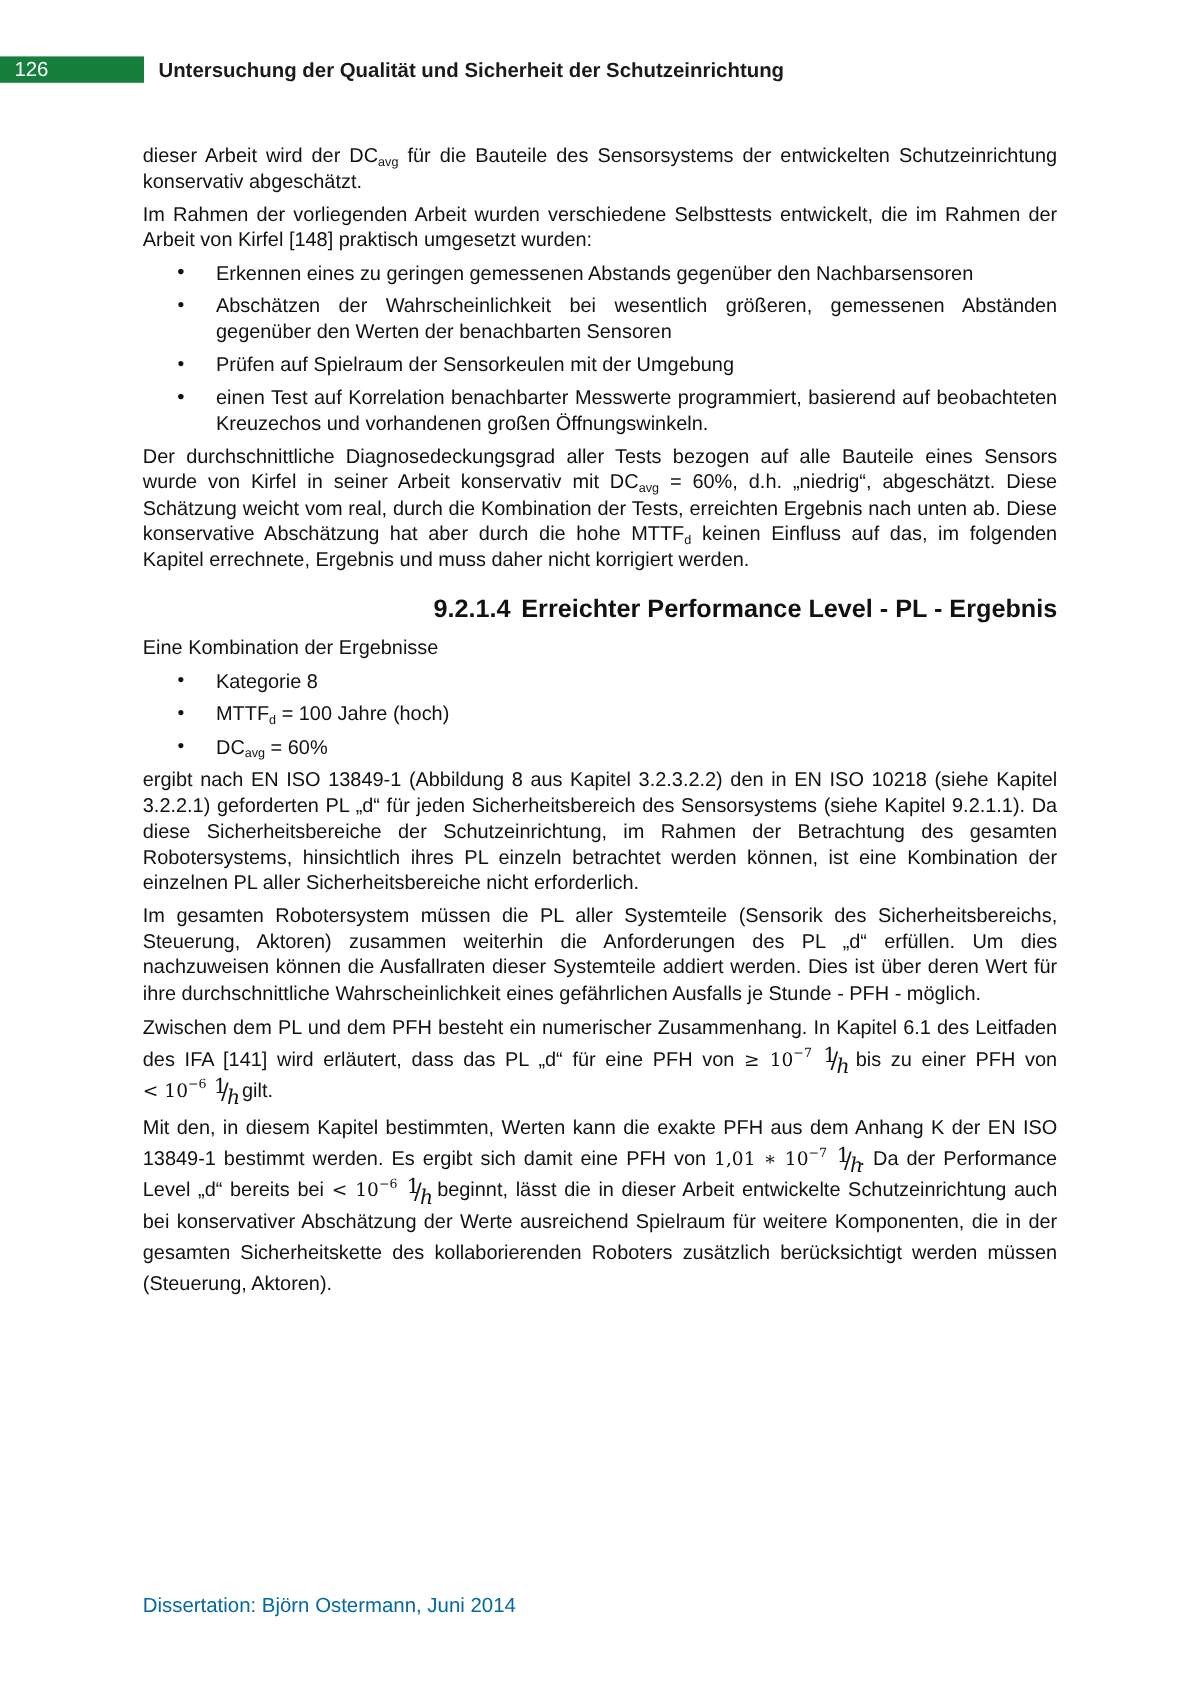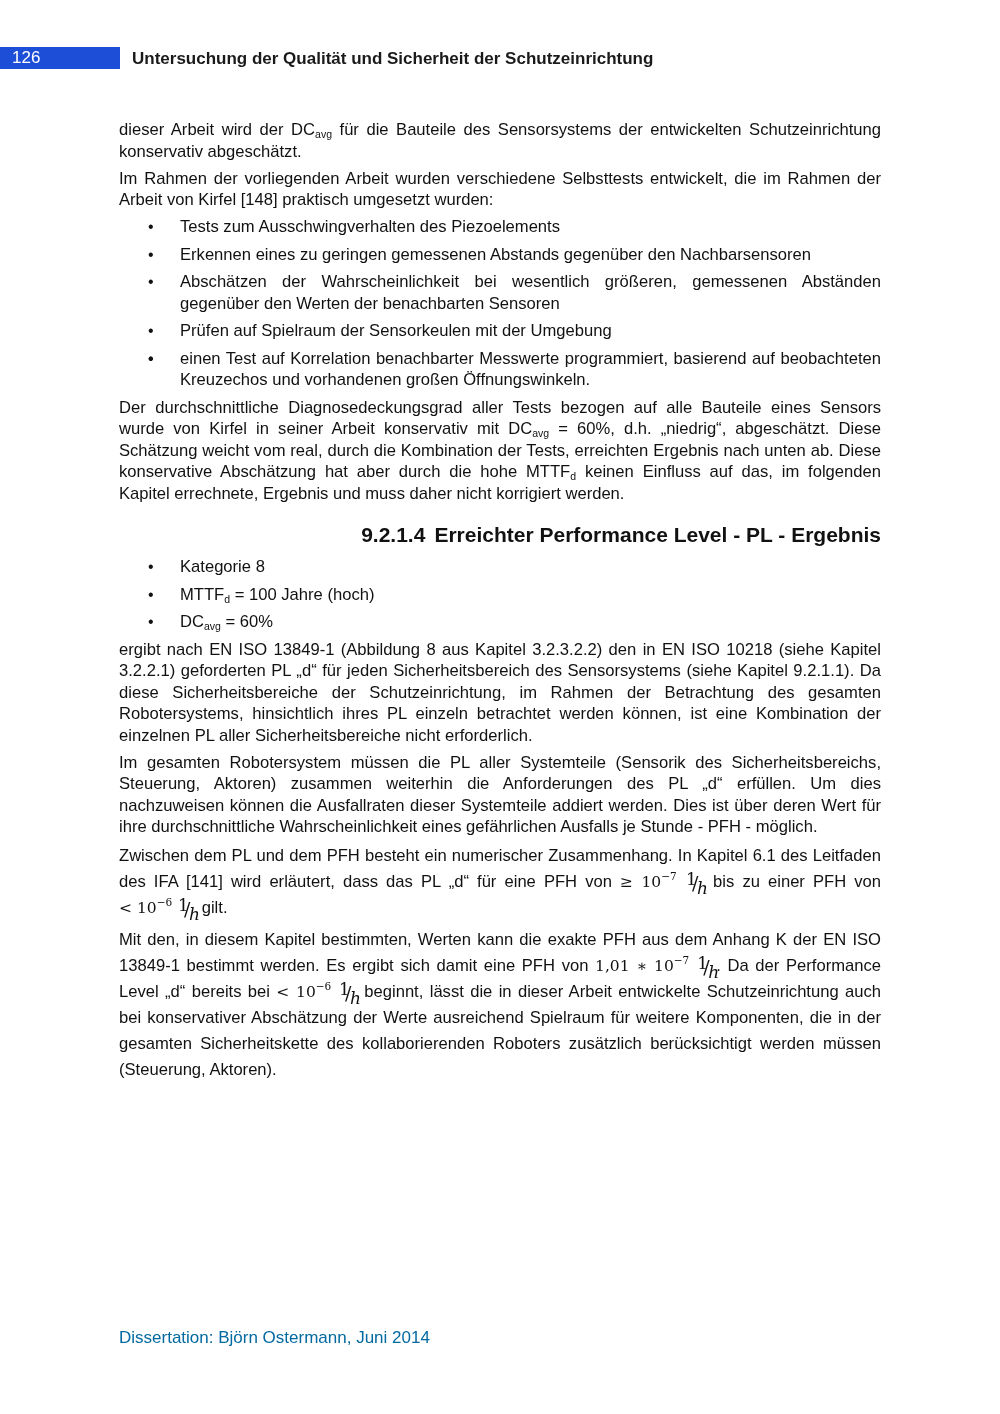--- a/index.html
+++ b/index.html
@@ -13,21 +13,21 @@
     .page-header {
       position: absolute;
       left: 0; top: 47px;
       height: 22px;
       width: 700px;
     }
     .page-number-box {
       position: absolute;
       left: 0; top: 0;
       width: 120px; height: 22px;
-      background: #1d4ed8;
+      background: #15803d;
       color: #ffffff;
       font-size: 17px;
       line-height: 22px;
       padding-left: 12px;
     }
     .running-title {
       position: absolute;
       left: 132px; top: 1px;
       font-size: 17px;
       line-height: 22px;
@@ -116,36 +116,37 @@
   <div class="running-title">Untersuchung der Qualität und Sicherheit der Schutzeinrichtung</div>
 </div>
 
 <div class="content">
 
   <p class="body"><span>dieser Arbeit wird der DC</span><sub class="s">avg</sub><span> für die Bauteile des Sensorsystems der entwickelten Schutzeinrichtung konservativ abgeschätzt.</span></p>
 
   <p class="body">Im Rahmen der vorliegenden Arbeit wurden verschiedene Selbsttests entwickelt, die im Rahmen der Arbeit von Kirfel [148] praktisch umgesetzt wurden:</p>
 
   <ul class="bullets">
-    <li><span class="bullet-dot">•</span><span>Tests zum Ausschwingverhalten des Piezoelements</span></li>
+    <li><span class="bullet-dot">•</span></li>
     <li><span class="bullet-dot">•</span><span>Erkennen eines zu geringen gemessenen Abstands gegenüber den Nachbarsensoren</span></li>
     <li><span class="bullet-dot">•</span><span>Abschätzen der Wahrscheinlichkeit bei wesentlich größeren, gemessenen Abständen gegenüber den Werten der benachbarten Sensoren</span></li>
     <li><span class="bullet-dot">•</span><span>Prüfen auf Spielraum der Sensorkeulen mit der Umgebung</span></li>
   </ul>
 
 
   <ul class="bullets">
     <li><span class="bullet-dot">•</span></li>
     <li><span class="bullet-dot">•</span><span>einen Test auf Korrelation benachbarter Messwerte programmiert, basierend auf beobachteten Kreuzechos und vorhandenen großen Öffnungswinkeln.</span></li>
   </ul>
 
   <p class="body"><span>Der durchschnittliche Diagnosedeckungsgrad aller Tests bezogen auf alle Bauteile eines Sensors wurde von Kirfel in seiner Arbeit konservativ mit DC</span><sub class="s">avg</sub><span> = 60%, d.h. „niedrig“, abgeschätzt. Diese Schätzung weicht vom real, durch die Kombination der Tests, erreichten Ergebnis nach unten ab. Diese konservative Abschätzung hat aber durch die hohe MTTF</span><sub class="s">d</sub><span> keinen Einfluss auf das, im folgenden Kapitel errechnete, Ergebnis und muss daher nicht korrigiert werden.</span></p>
 
   <h4 class="section-heading"><span class="sec-num">9.2.1.4</span><span>Erreichter Performance Level - PL - Ergebnis</span></h4>
 
+  <p class="body" style="margin-bottom:6px;">Eine Kombination der Ergebnisse</p>
 
   <ul class="bullets">
     <li><span class="bullet-dot">•</span><span>Kategorie 8</span></li>
     <li><span class="bullet-dot">•</span><span>MTTF</span><sub class="s">d</sub><span> = 100 Jahre (hoch)</span></li>
     <li><span class="bullet-dot">•</span><span>DC</span><sub class="s">avg</sub><span> = 60%</span></li>
   </ul>
 
   <p class="body">ergibt nach EN ISO 13849-1 (Abbildung 8 aus Kapitel 3.2.3.2.2) den in EN ISO 10218 (siehe Kapitel 3.2.2.1) geforderten PL „d“ für jeden Sicherheitsbereich des Sensorsystems (siehe Kapitel 9.2.1.1). Da diese Sicherheitsbereiche der Schutzeinrichtung, im Rahmen der Betrachtung des gesamten Robotersystems, hinsichtlich ihres PL einzeln betrachtet werden können, ist eine Kombination der einzelnen PL aller Sicherheitsbereiche nicht erforderlich.</p>
 
   <p class="body">Im gesamten Robotersystem müssen die PL aller Systemteile (Sensorik des Sicherheitsbereichs, Steuerung, Aktoren) zusammen weiterhin die Anforderungen des PL „d“ erfüllen. Um dies nachzuweisen können die Ausfallraten dieser Systemteile addiert werden. Dies ist über deren Wert für ihre durchschnittliche Wahrscheinlichkeit eines gefährlichen Ausfalls je Stunde - PFH - möglich.</p>

